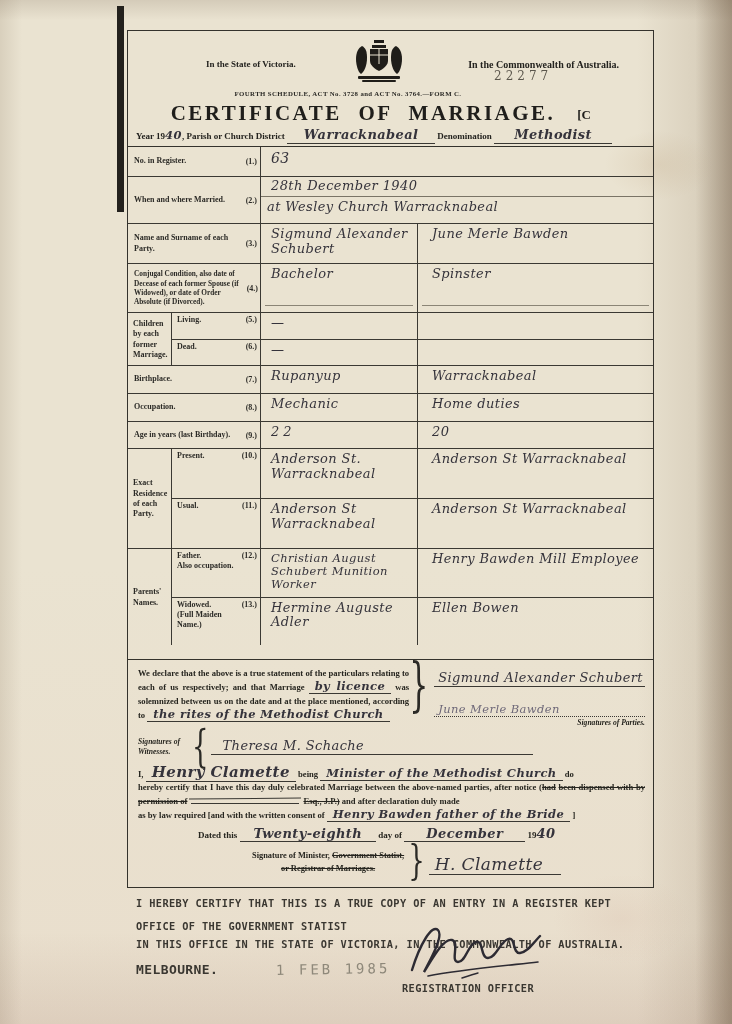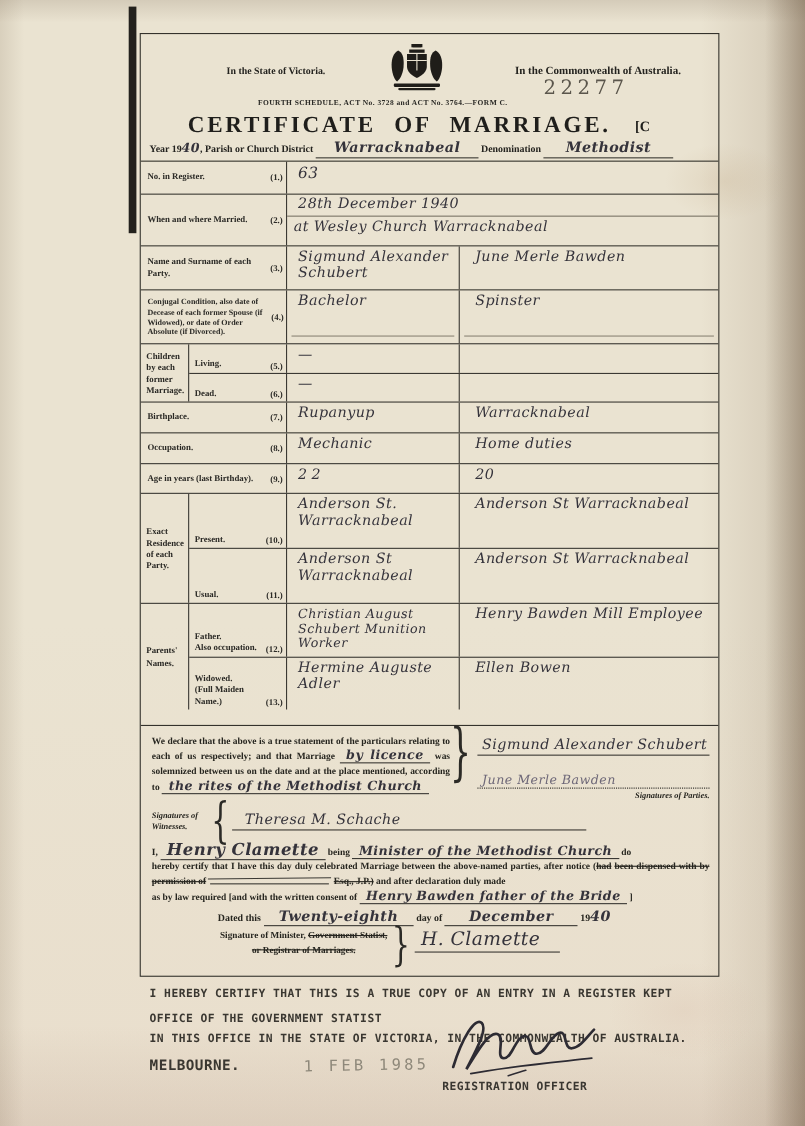--- a/index.html
+++ b/index.html
@@ -22,21 +22,21 @@
 
   .cert-box{
     position:absolute;left:127px;top:30px;width:527px;height:858px;
     border:1.6px solid #34322c;box-sizing:border-box;
   }
   
   .hdr-state{position:absolute;left:78px;top:28px;font-size:9px;font-weight:bold;color:#24231f;}
   .hdr-cw{position:absolute;right:34px;top:28px;font-size:10px;font-weight:bold;color:#24231f;}
   .arms{position:absolute;left:224px;top:8px;}
   .schedule{position:absolute;left:0;width:440px;top:59px;text-align:center;font-size:6.8px;font-weight:bold;letter-spacing:0.4px;color:#2b2a26;}
-  .serial{position:absolute;left:366px;top:38px;font-family:"DejaVu Serif",serif;font-size:18px;letter-spacing:4px;color:#5b564c;}
+  .serial{position:absolute;left:366px;top:38px;font-family:"DejaVu Serif",serif;font-size:12px;letter-spacing:4px;color:#5b564c;}
   .title{position:absolute;left:0;width:470px;top:70px;text-align:center;font-size:21px;font-weight:bold;letter-spacing:2.5px;word-spacing:9px;color:#1f1e1b;}
   .form-code{position:absolute;right:62px;top:76px;font-size:13px;font-weight:bold;color:#1f1e1b;}
   .year-line{position:absolute;left:8px;top:97px;font-size:9px;font-weight:bold;color:#24231f;white-space:nowrap;}
   .fill{border-bottom:1px solid #3a3833;display:inline-block;text-align:center;}
 
   
   .hw{font-family:"DejaVu Serif",serif;font-style:italic;color:#35333b;letter-spacing:0.4px;line-height:1.15;}
   .hw-sm{font-size:11.5px;}
   .hw-md{font-size:13px;}
   .hw-lg{font-size:15px;}
@@ -52,21 +52,21 @@
   .valarea{flex:1;display:flex;min-width:0;}
   .vfull{flex:1;padding:3px 4px 2px 10px;}
   .vgroom{width:157px;box-sizing:border-box;border-right:1.3px solid #3b3933;padding:3px 4px 2px 10px;}
   .vbride{flex:1;padding:3px 4px 2px 14px;}
   .grouprow{display:flex;box-sizing:border-box;border-bottom:1.3px solid #3b3933;}
   .gl{width:44px;box-sizing:border-box;border-right:1.1px solid #3b3933;padding:3px 2px 2px 5px;display:flex;align-items:center;justify-content:center;}
   .subrows{flex:1;display:flex;flex-direction:column;}
   .subrow{display:flex;flex:1;box-sizing:border-box;}
   .subrow + .subrow{border-top:1.1px solid #3b3933;}
   .sublbl{width:89px;box-sizing:border-box;border-right:1.3px solid #3b3933;
-    display:flex;justify-content:space-between;align-items:flex-end;padding:2px 3px 2px 5px;}
+    display:flex;justify-content:space-between;align-items:flex-start;padding:2px 3px 2px 5px;}
   .r2-l1{border-bottom:0.9px solid #7a7466;padding:2px 0 2px 10px;}
   .r2-l2{padding:3px 0 2px 6px;}
   .guide{position:relative;}
   .guide::after{content:"";position:absolute;left:4px;right:4px;bottom:6px;border-bottom:0.8px solid #8b8576;}
 
   
   .decl-sec{position:absolute;left:0;right:0;top:628px;bottom:0;border-top:1.4px solid #34322c;padding:7px 8px 4px 10px;box-sizing:border-box;}
   .ptext{font-size:8.6px;font-weight:bold;line-height:1.55;color:#26251f;text-align:justify;}
   .decl-flex{display:flex;}
   .decl-left{width:300px;}
@@ -81,21 +81,21 @@
   .wit-label{width:52px;font-size:7.6px;font-weight:bold;font-style:italic;line-height:1.3;color:#26251f;}
   .wit-brace{font-family:"DejaVu Serif",serif;font-size:26px;transform:scaleY(1.7);margin:0 2px;color:#2b2a26;}
   .wit-names{flex:1;}
   .wit-name{border-bottom:1px solid #3a3833;width:310px;padding:0 0 0 12px;white-space:nowrap;}
 
   .min-line{margin-top:2px;}
   .strike{text-decoration:line-through;text-decoration-thickness:1px;}
   .blank-strike{display:inline-block;width:108px;height:8px;border-bottom:1.1px solid #3a3833;position:relative;margin:0 4px;vertical-align:baseline;}
   .blank-strike::after{content:"";position:absolute;left:-2px;right:-2px;top:3px;border-top:1px solid #3a3833;transform:rotate(-0.6deg);}
   .dated-line{margin:5px 0 0 60px;font-size:9px;font-weight:bold;color:#26251f;}
-  .minsig-flex{display:flex;align-items:flex-start;margin:3px 0 0 62px;}
+  .minsig-flex{display:flex;align-items:flex-end;margin:3px 0 0 114px;}
   .minsig-printed{font-size:8.4px;font-weight:bold;line-height:1.5;color:#26251f;text-align:center;}
   .minsig-brace{font-family:"DejaVu Serif",serif;font-size:26px;transform:scaleY(1.6);margin:0 4px;color:#2b2a26;}
   .minsig-hw{border-bottom:1px solid #3a3833;padding:0 18px 0 6px;white-space:nowrap;}
 
   
   .typed{font-family:"DejaVu Sans Mono",monospace;font-weight:bold;color:#3a3731;letter-spacing:0.4px;}
   .foot{position:absolute;left:136px;top:897px;width:560px;}
   .foot-line{font-size:10.3px;margin-bottom:11px;}
   .foot-line3{margin-bottom:6px;}
   .foot-row4{display:flex;align-items:center;}

